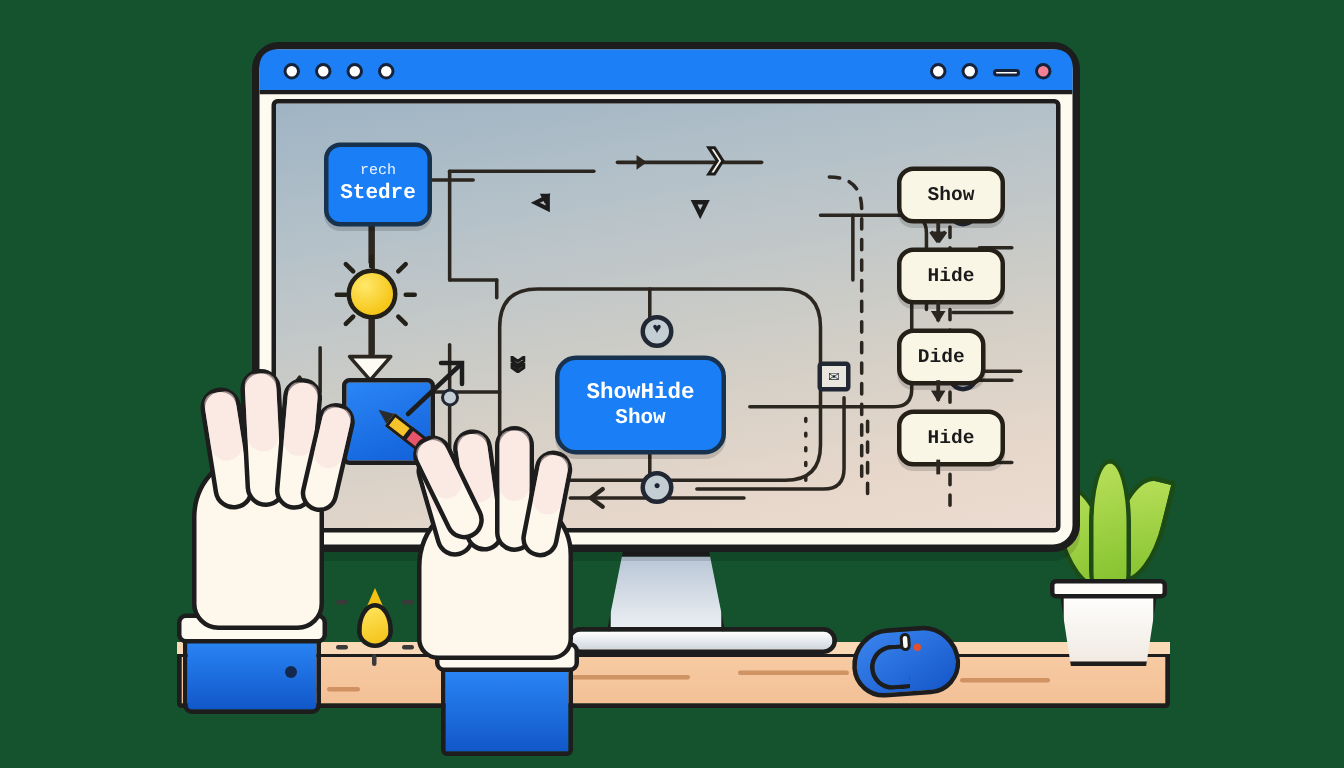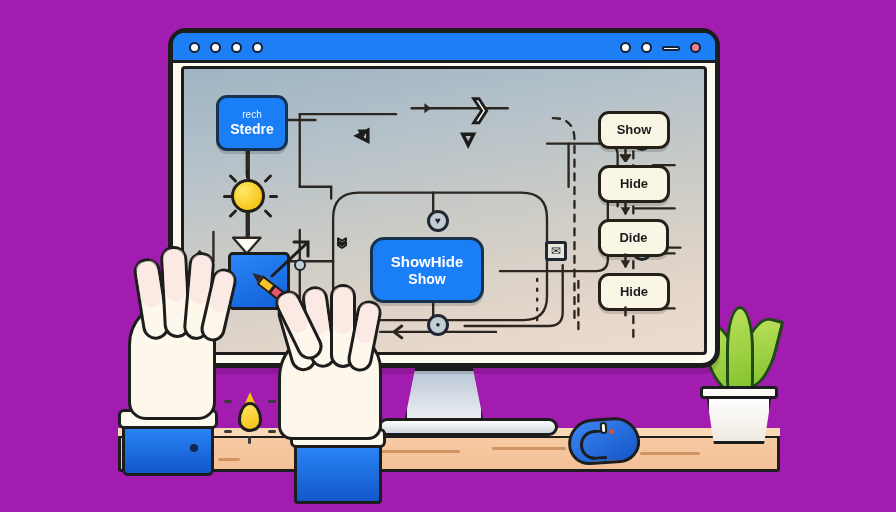--- a/index.html
+++ b/index.html
@@ -1,21 +1,21 @@
 <!DOCTYPE html>
 <html><head>
 <meta charset="utf-8">
 <style>
   html,body{margin:0;padding:0;}
   body{
     width:896px;height:512px;overflow:hidden;
     font-family:"Liberation Sans", sans-serif;
     background:#5cb8f5;
   }
-  .stage{position:relative;width:896px;height:512px;background:#a21caf;}
+  .stage{position:relative;width:896px;height:512px;background:#14532d;font-family:Liberation Mono, monospace;}
 
   
   .desk{
     position:absolute;left:118px;top:428px;width:662px;height:44px;
     background:linear-gradient(180deg,#f8cda6 0%,#f3c096 100%);
     border:3px solid #1d1d1d;border-radius:3px;
     box-sizing:border-box;
   }
   .desk-top{
     position:absolute;left:118px;top:428px;width:662px;height:10px;
@@ -339,21 +339,21 @@
       <span class="chev" style="left:172px;top:58px;font-size:16px;">◁</span>
       <span class="chev" style="left:278px;top:62px;font-size:16px;">▽</span>
       <span class="chev" style="left:108px;top:252px;font-size:17px;">❮</span>
 
       <div class="node" style="left:414px;top:42px;width:72px;height:38px;font-size:13px;">
         <span>Show</span>
       </div>
       <div class="node" style="left:414px;top:96px;width:72px;height:38px;font-size:13px;">
         <span>Hide</span>
       </div>
-      <div class="node" style="left:414px;top:150px;width:71px;height:38px;font-size:13px;">
+      <div class="node" style="left:414px;top:150px;width:59px;height:38px;font-size:13px;">
         <span>Dide</span>
       </div>
       <div class="node" style="left:414px;top:204px;width:72px;height:38px;font-size:13px;">
         <span>Hide</span>
       </div>
 
       <svg class="diagram" viewBox="0 0 530 290" preserveAspectRatio="none" style="pointer-events:none;">
         <g fill="none" stroke="#2b2720" stroke-width="2.6">
           <path d="M450 80 V94"></path>
           <path d="M450 134 V148"></path>

